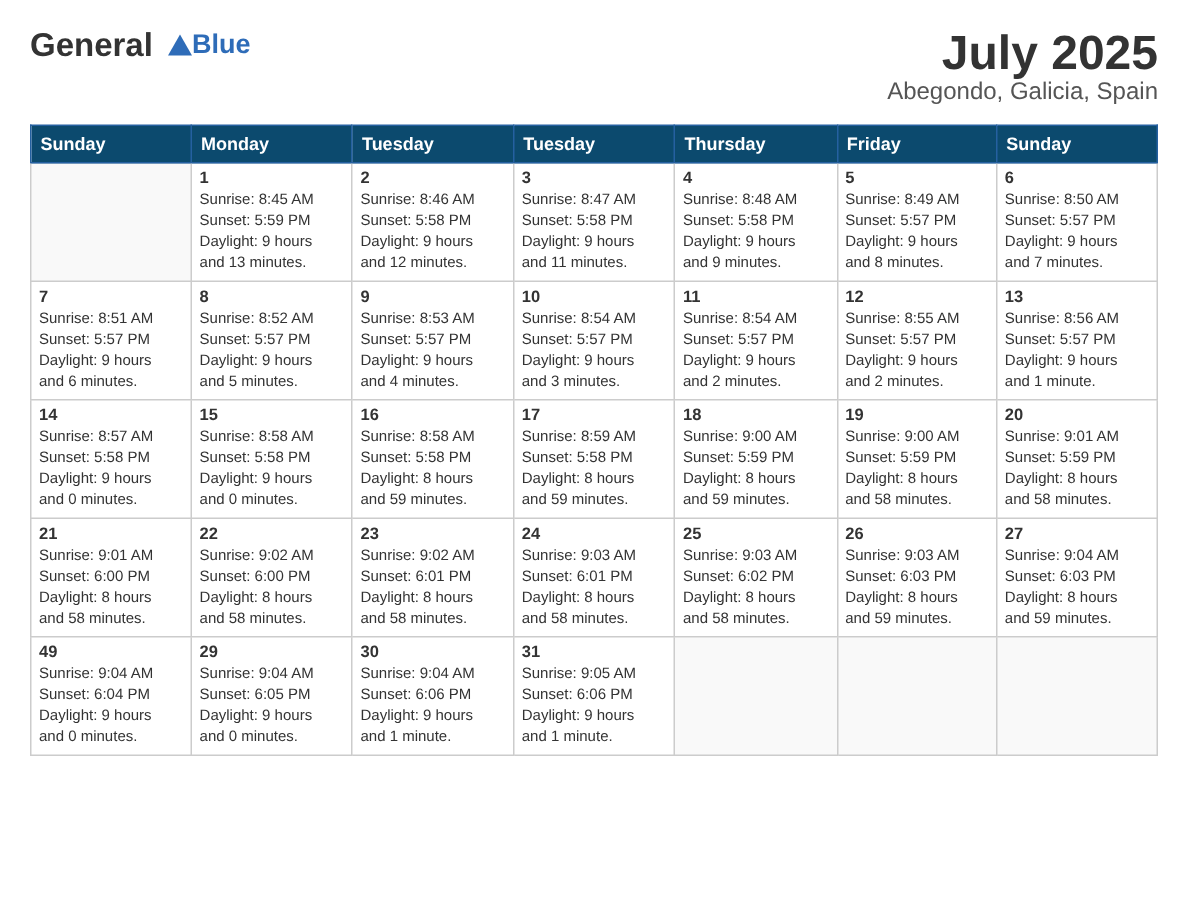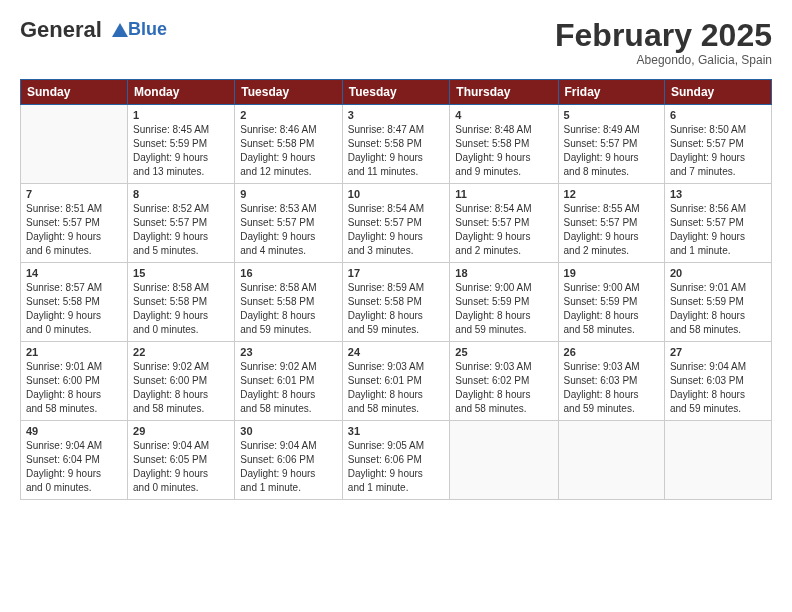--- a/index.html
+++ b/index.html
@@ -28,32 +28,32 @@
     .title-block {
       text-align: right;
     }
     .title-block h1 {
       font-size: 32px;
       font-weight: bold;
       color: #333;
       line-height: 1.1;
     }
     .title-block h2 {
-      font-size: 12px;
+      font-size: 16px;
       font-weight: normal;
       color: #555;
       text-align: right;
     }
     .calendar {
       width: 100%;
       border-collapse: collapse;
       border: 1px solid #ccc;
     }
     .calendar th {
-      background-color: #7f1d1d;
+      background-color: #0c4a6e;
       color: #fff;
       font-size: 12px;
       font-weight: bold;
       padding: 5px 6px;
       text-align: left;
       border: 1px solid #2560a0;
     }
     .calendar td {
       vertical-align: top;
       padding: 4px 5px;
@@ -94,21 +94,21 @@
               <polygon points="10,2 18,16 2,16" fill="#2E6CB8"></polygon>
             </svg>
           </div>
           <div style="font-size:18px;font-weight:bold;color:#2E6CB8;line-height:1.1;margin-left:-2px;">
             <span>Blue</span>
           </div>
         </div>
       </div>
     </div>
     <div class="title-block">
-      <h1>February 2025</h1>
+      <h1>July 2025</h1>
       <h2>Abegondo, Galicia, Spain</h2>
     </div>
   </div>
 
   <table class="calendar">
     <thead>
       <tr>
         <th>Sunday</th>
         <th>Monday</th>
         <th>Tuesday</th>

